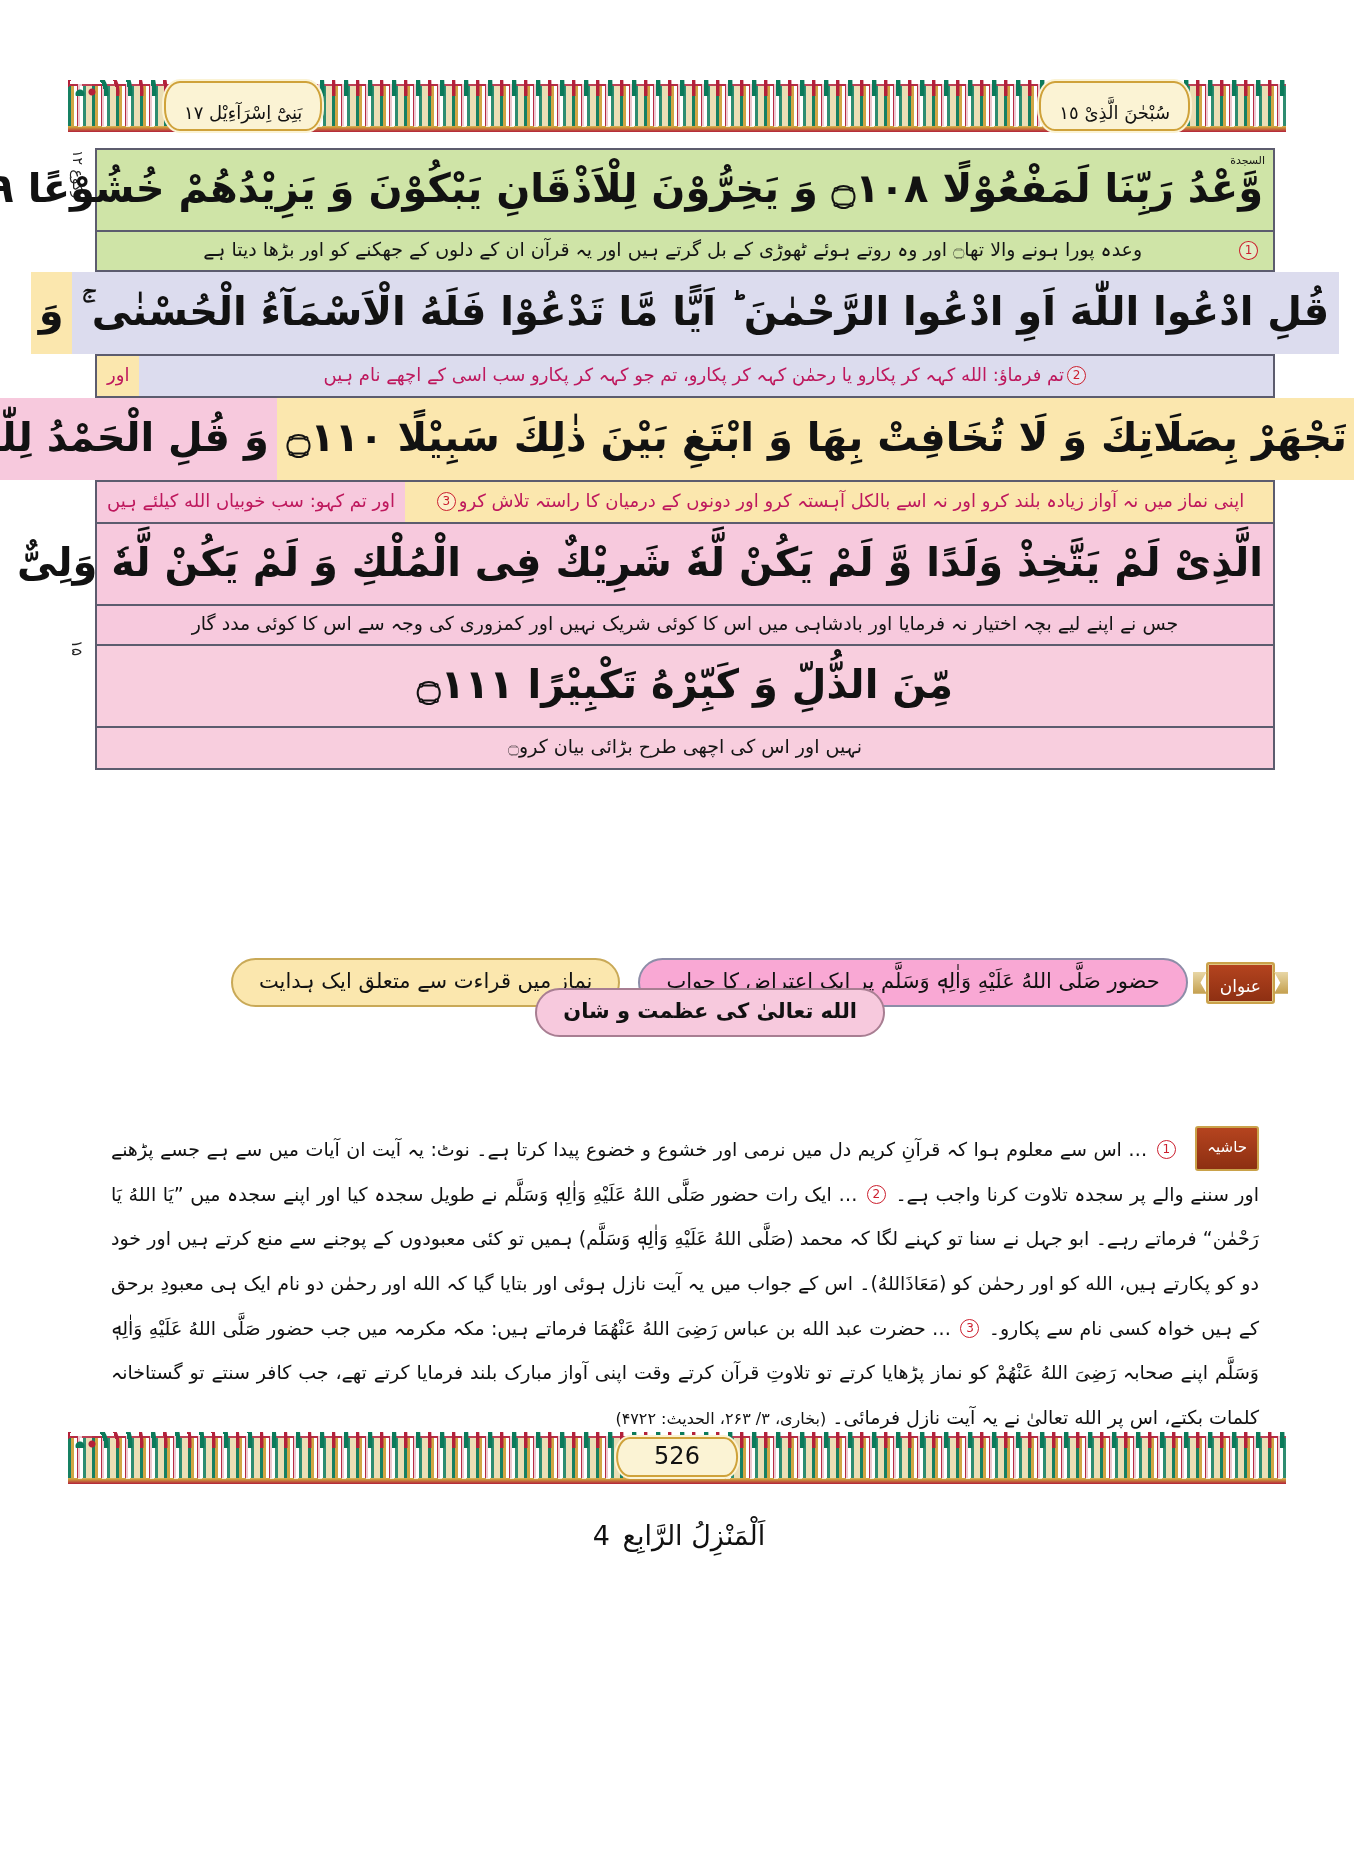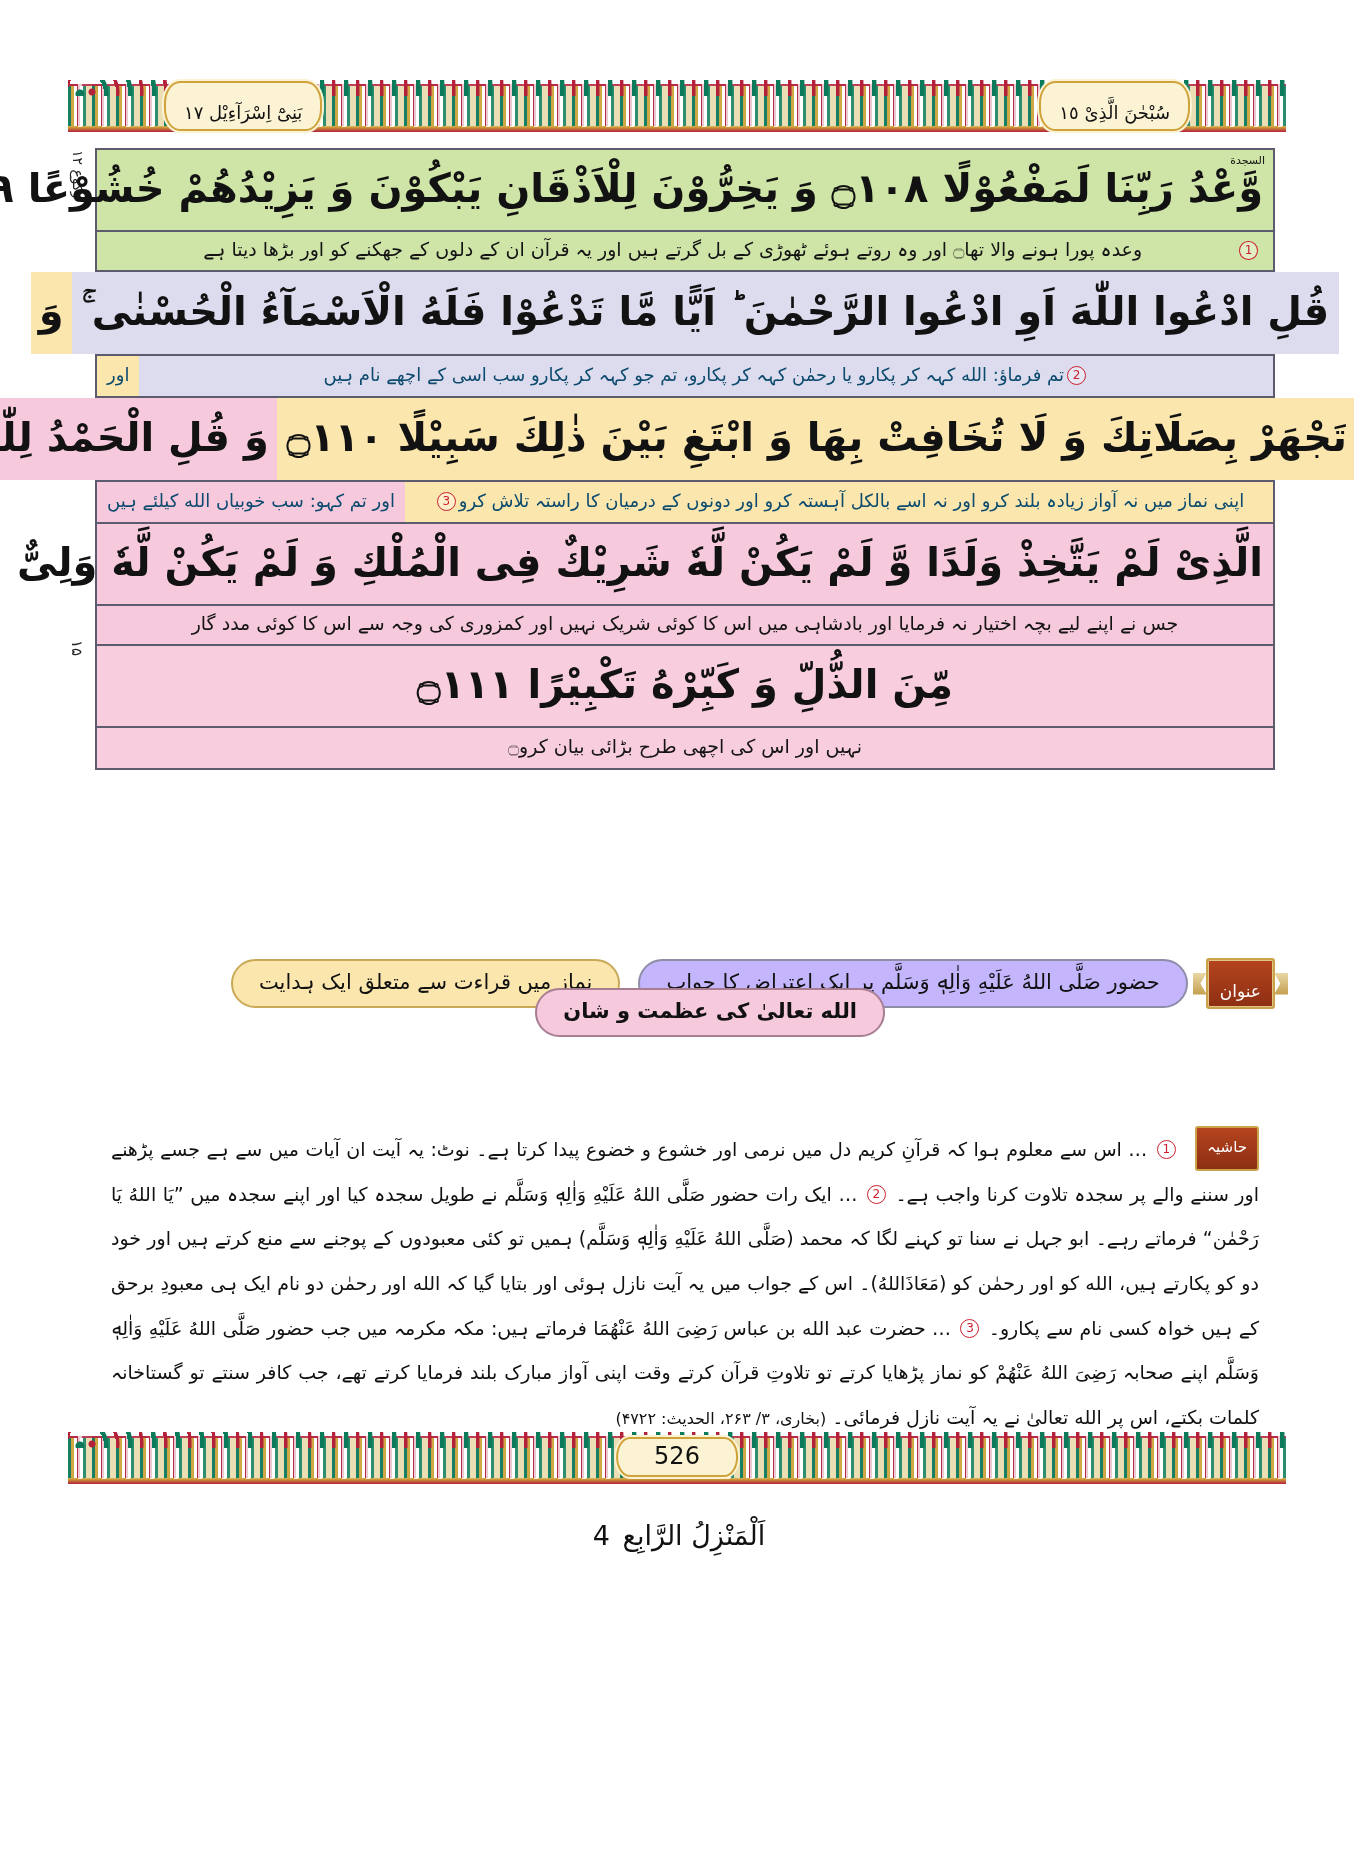--- a/index.html
+++ b/index.html
@@ -176,21 +176,21 @@
 
   .seg-ar {
     font-family: "DejaVu Sans", sans-serif;
     font-size: 40px; font-weight: 700; line-height: 1.5;
     direction: rtl; color: #121212; white-space: nowrap;
     letter-spacing: -1px;
   }
   .seg-ur {
     font-family: "DejaVu Sans", sans-serif;
     font-size: 18px; line-height: 1.45;
-    direction: rtl; color: #0c4a6e; white-space: nowrap;
+    direction: rtl; color: #be185d; white-space: nowrap;
   }
 
   .marker {
     display: inline-block;
     color: #cc1f2e;
     border: 1.5px solid #cc1f2e;
     border-radius: 50%;
     width: 19px; height: 19px;
     line-height: 16px;
     text-align: center;
@@ -232,21 +232,21 @@
     direction: rtl;
   }
   .pill-row.r1 { top: 958px; }
   .pill-row.r2 { top: 988px; justify-content: flex-start; padding-right: 390px; font-weight: bold; }
 
   .tag-box {
     background: linear-gradient(#b5441f, #8d2f12);
     border: 2px solid #caa24a;
     color: #fff;
     font-size: 17px;
-    padding: 21px 12px 6px;
+    padding: 12px 12px 6px;
     border-radius: 3px;
     direction: rtl;
     position: relative;
     box-shadow: inset 0 0 0 1px #e0c684;
   }
   .tag-box::before, .tag-box::after {
     content: "";
     position: absolute; top: 50%;
     width: 14px; height: 22px;
     transform: translateY(-50%);
@@ -258,21 +258,21 @@
   .pill {
     border: 2px solid #7d7d92;
     border-radius: 30px;
     padding: 7px 26px 10px;
     font-size: 21px;
     direction: rtl;
     color: #111;
     line-height: 1.35;
     white-space: nowrap;
   }
-  .pill.violet { background: #c4b5fd; border-color: #8d8da8; }
+  .pill.violet { background: #f9a8d4; border-color: #8d8da8; }
   .pill.yellow { background: #fbe7ae; border-color: #c9a957; }
   .pill.pink   { background: #f7c9dd; border-color: #a87e92; }
 
   
   .footnote {
     position: absolute;
     top: 1126px; left: 95px; width: 1180px;
     direction: rtl;
     text-align: justify;
     font-family: "DejaVu Sans", sans-serif;

